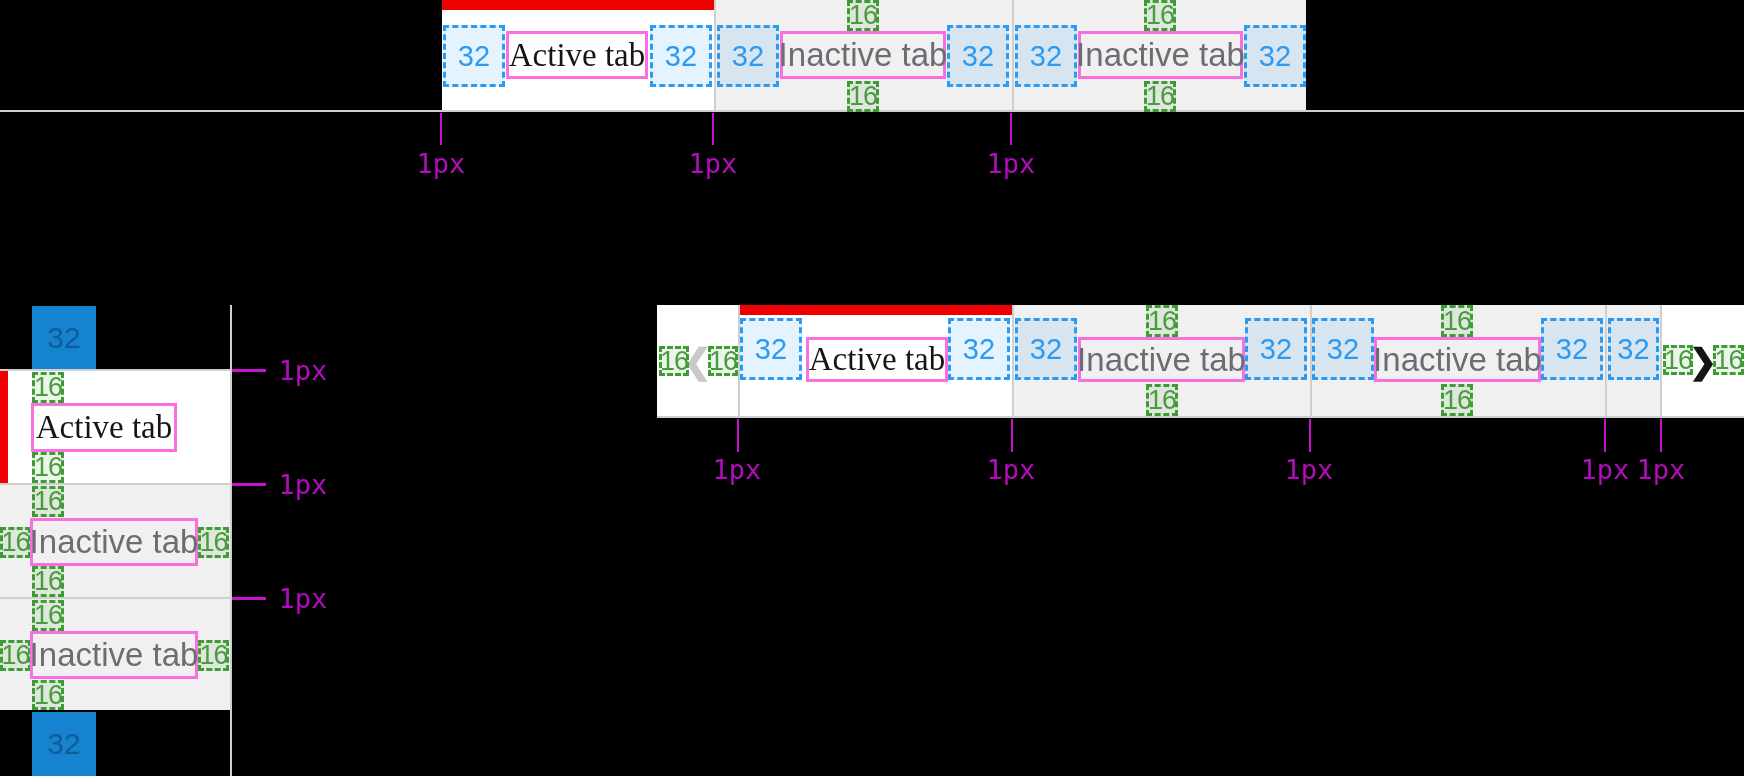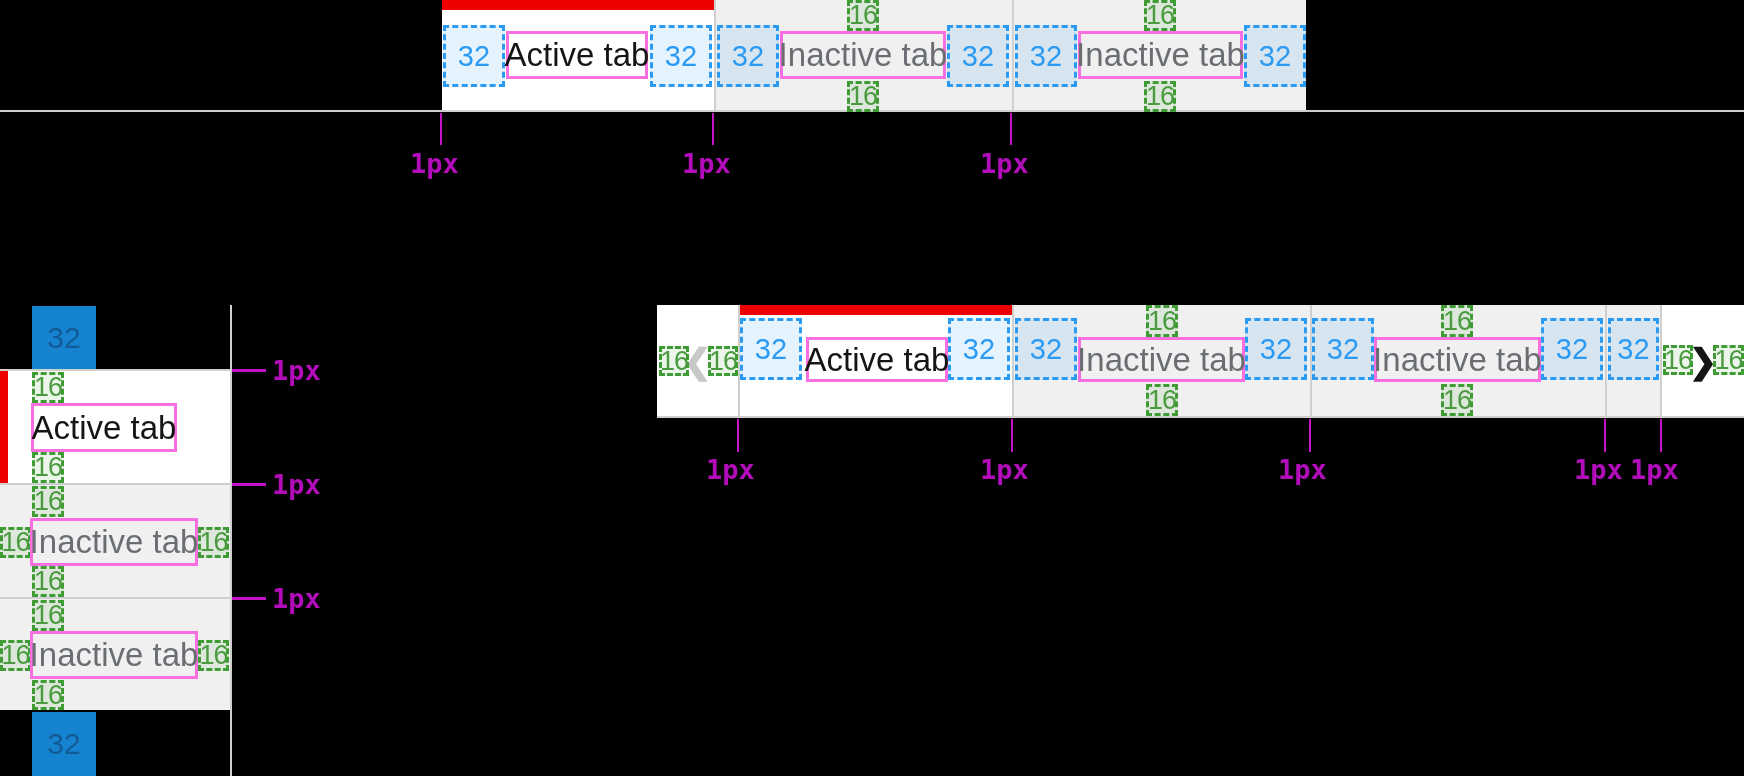--- a/index.html
+++ b/index.html
@@ -9,25 +9,25 @@
   .tabbg-active{background:#ffffff;}
   .tabbg-inactive{background:#f0f0f0;}
   .divider{background:#cfcfcf;}
   .redbar{background:#ee0000;}
   .b32{background:rgba(43,154,243,0.12);border:3px dashed #2b9af3;color:#2b9af3;
        font-size:29px;display:flex;align-items:center;justify-content:center;}
   .b16{background:rgba(63,156,53,0.10);border:3px dashed #3f9c35;color:#4a9b3f;
        font-size:27px;display:flex;align-items:center;justify-content:center;letter-spacing:-1px;overflow:visible;}
   .plabel{border:3px solid #fa6fe0;display:flex;align-items:center;justify-content:center;
           font-size:33px;white-space:nowrap;}
-  .t-active{color:#151515;}
+  .t-active{color:#151515;font-family:Liberation Serif, serif;}
   .t-inactive{color:#6a6e73;}
   .mline{background:#c713c7;}
-  .mtext{color:#b30dbb;font-family:"DejaVu Sans Mono", monospace;font-weight:bold;
-         font-size:27px;line-height:1;}
+  .mtext{color:#b30dbb;font-family:"DejaVu Sans Mono", monospace;font-weight:normal;
+         font-size:27px;text-align:center;line-height:1;}
   .spacer32{background:#1583cf;color:rgba(16,58,106,0.55);display:flex;align-items:center;
             justify-content:center;font-size:30px;}
   .scrollbtn{background:#ffffff;display:flex;align-items:center;justify-content:center;}
   .chev{font-size:34px;font-weight:bold;line-height:1;}
   .chev-disabled{color:#c8c8c8;}
   .chev-enabled{color:#151515;}
 </style>
 </head>
 <body>
 

